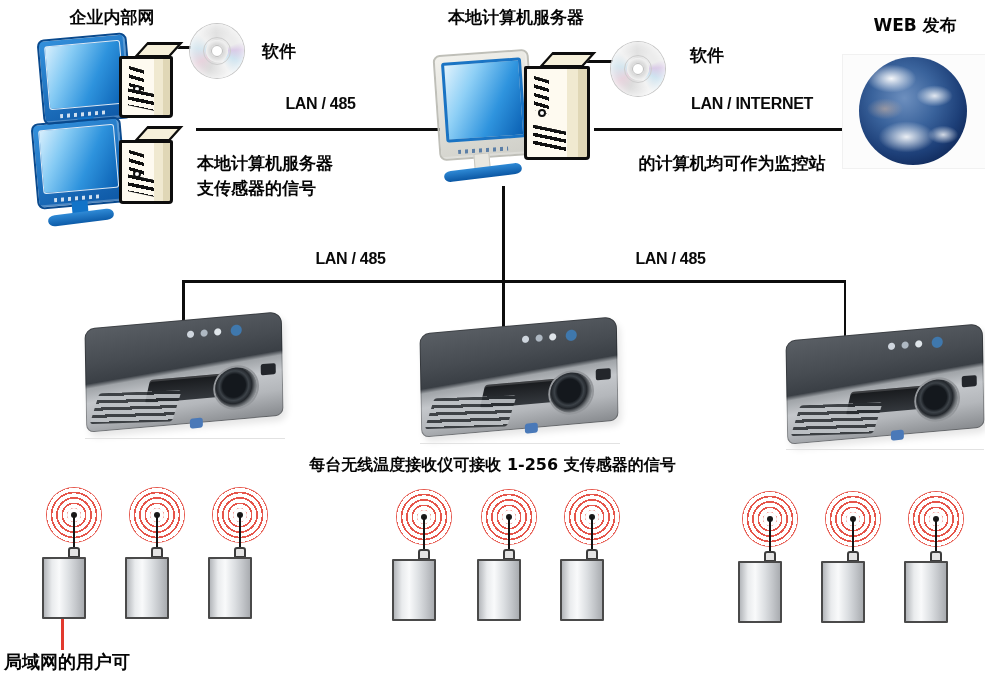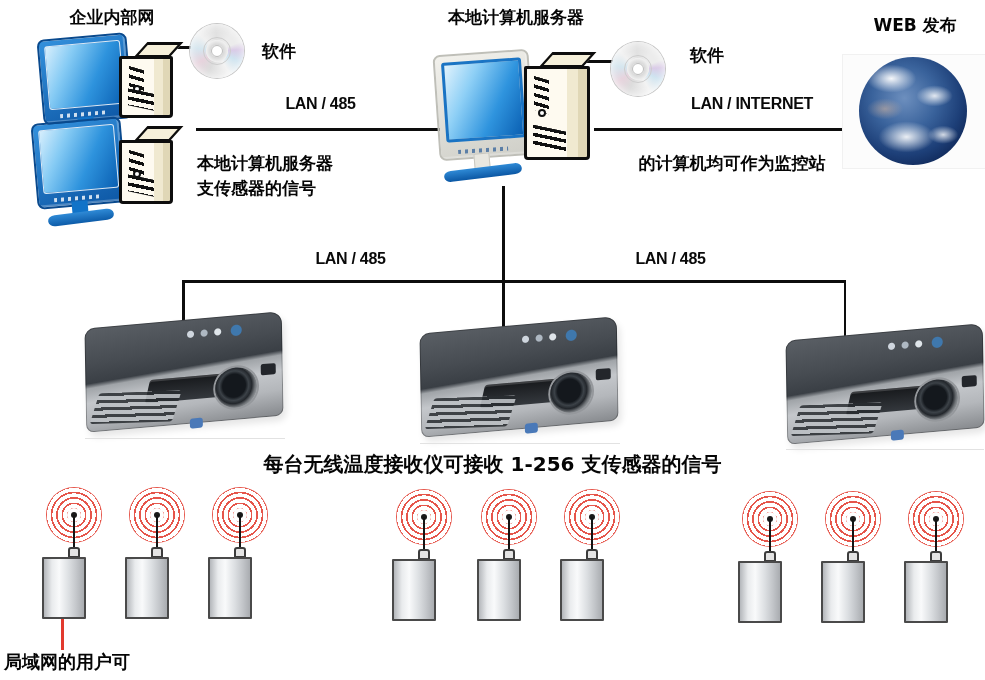--- a/index.html
+++ b/index.html
@@ -191,21 +191,21 @@
   <div class="conn-lbl" style="left:288px;top:250px;width:125px;">LAN / 485</div>
   <div class="conn-lbl" style="left:608px;top:250px;width:125px;">LAN / 485</div>
 
   <div class="note" style="left:197px;top:151px;">
     <div>本地计算机服务器</div>
     <div>支传感器的信号</div>
   </div>
   <div class="note" style="left:612px;top:151px;width:240px;text-align:center;">
     <div>的计算机均可作为监控站</div>
   </div>
-  <div class="note" style="left:0;top:452px;width:985px;text-align:center;font-size:20px;">每台无线温度接收仪可接收 1-256 支传感器的信号</div>
+  <div class="note" style="left:0;top:452px;width:985px;text-align:center;font-size:16px;">每台无线温度接收仪可接收 1-256 支传感器的信号</div>
 
   <div class="receiver" style="left:85px;top:320px;">
     <div class="rv-buttons"></div>
     <div class="rv-aperture"></div>
     <div class="rv-lens"></div>
     <div class="rv-vents"></div>
     <div class="rv-ir"></div>
     <div class="rv-foot"></div>
   </div>
   <div class="photo-edge" style="left:85px;top:438px;width:200px;"></div>

